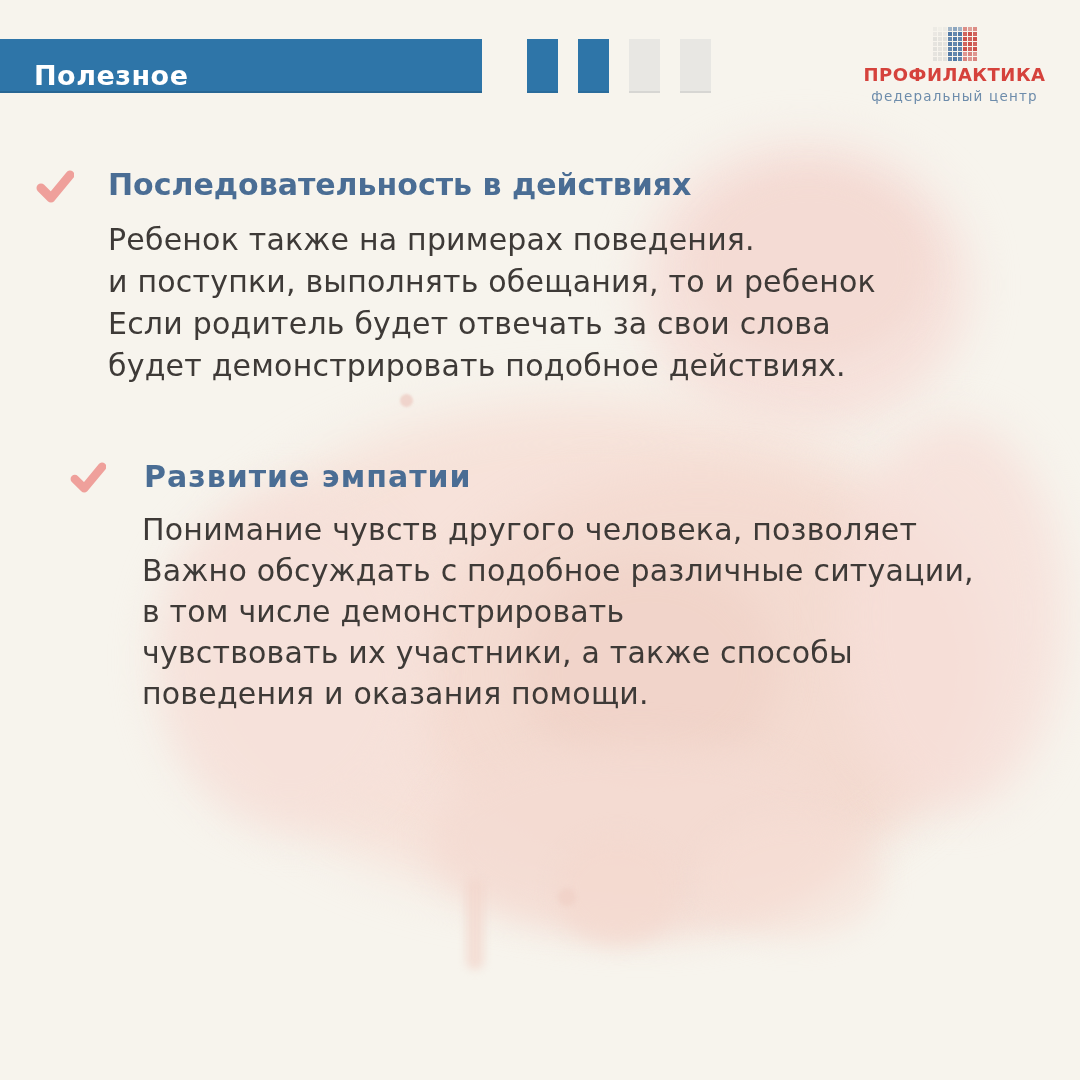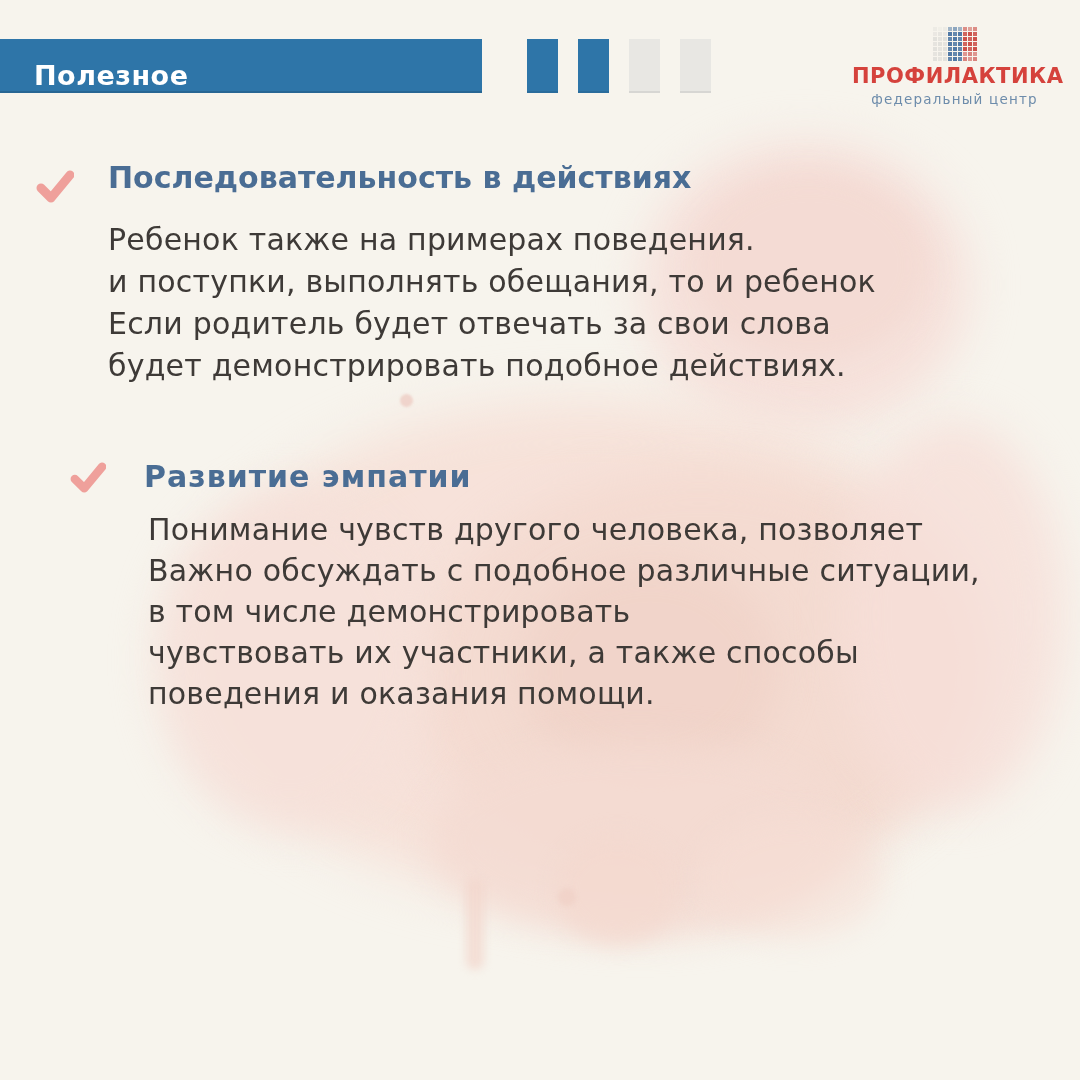--- a/index.html
+++ b/index.html
@@ -50,46 +50,46 @@
   .hsq { display: block; width: 31px; height: 54px; box-shadow: inset 0 -2px 0 rgba(0,0,0,0.07); }
 
   
   .logo { position: absolute; left: 852px; top: 27px; width: 205px; text-align: center; }
   .logo-mosaic {
     display: grid; grid-template-columns: repeat(9, 4px); grid-auto-rows: 4px;
     gap: 1px; width: 44px; margin: 0 auto 3px auto;
   }
   .logo-title {
     color: var(--logo-red, #d5423c);
-    font-size: 21px; font-weight: bold; letter-spacing: 0.5px; white-space: nowrap;
+    font-size: 18px; font-weight: bold; letter-spacing: 0.5px; white-space: nowrap;
   }
   .logo-subtitle {
     color: var(--logo-subtitle, #6d8cab);
     font-size: 13.5px; letter-spacing: 1.2px; margin-top: 3px; white-space: nowrap;
   }
 
   
   .check { position: absolute; }
   .check svg { display: block; }
   .sec-heading {
     position: absolute;
     color: var(--heading-color, #4a6d94);
     font-size: 30px; font-weight: bold; white-space: nowrap;
   }
   .sec-body {
     position: absolute;
     color: var(--body-color, #3e3a37);
     font-size: 30px; letter-spacing: 0.2px; white-space: nowrap;
   }
   .check-1 { left: 36px; top: 170px; }
-  .heading-1 { left: 108px; top: 160px; }
+  .heading-1 { left: 108px; top: 167px; }
   .body-1 { left: 108px; top: 219px; line-height: 42px; }
   .check-2 { left: 70px; top: 462px; }
   .heading-2 { left: 144px; top: 459px; letter-spacing: 1px; }
-  .body-2 { left: 148px; top: 509px; line-height: 41px; }
+  .body-2 { left: 142px; top: 509px; line-height: 41px; }
 </style>
 </head>
 <body>
 
 <div class="wash">
   <div class="blob b1"></div>
   <div class="blob b2"></div>
   <div class="blob b3"></div>
   <div class="blob b4"></div>
   <div class="blob b5"></div>

